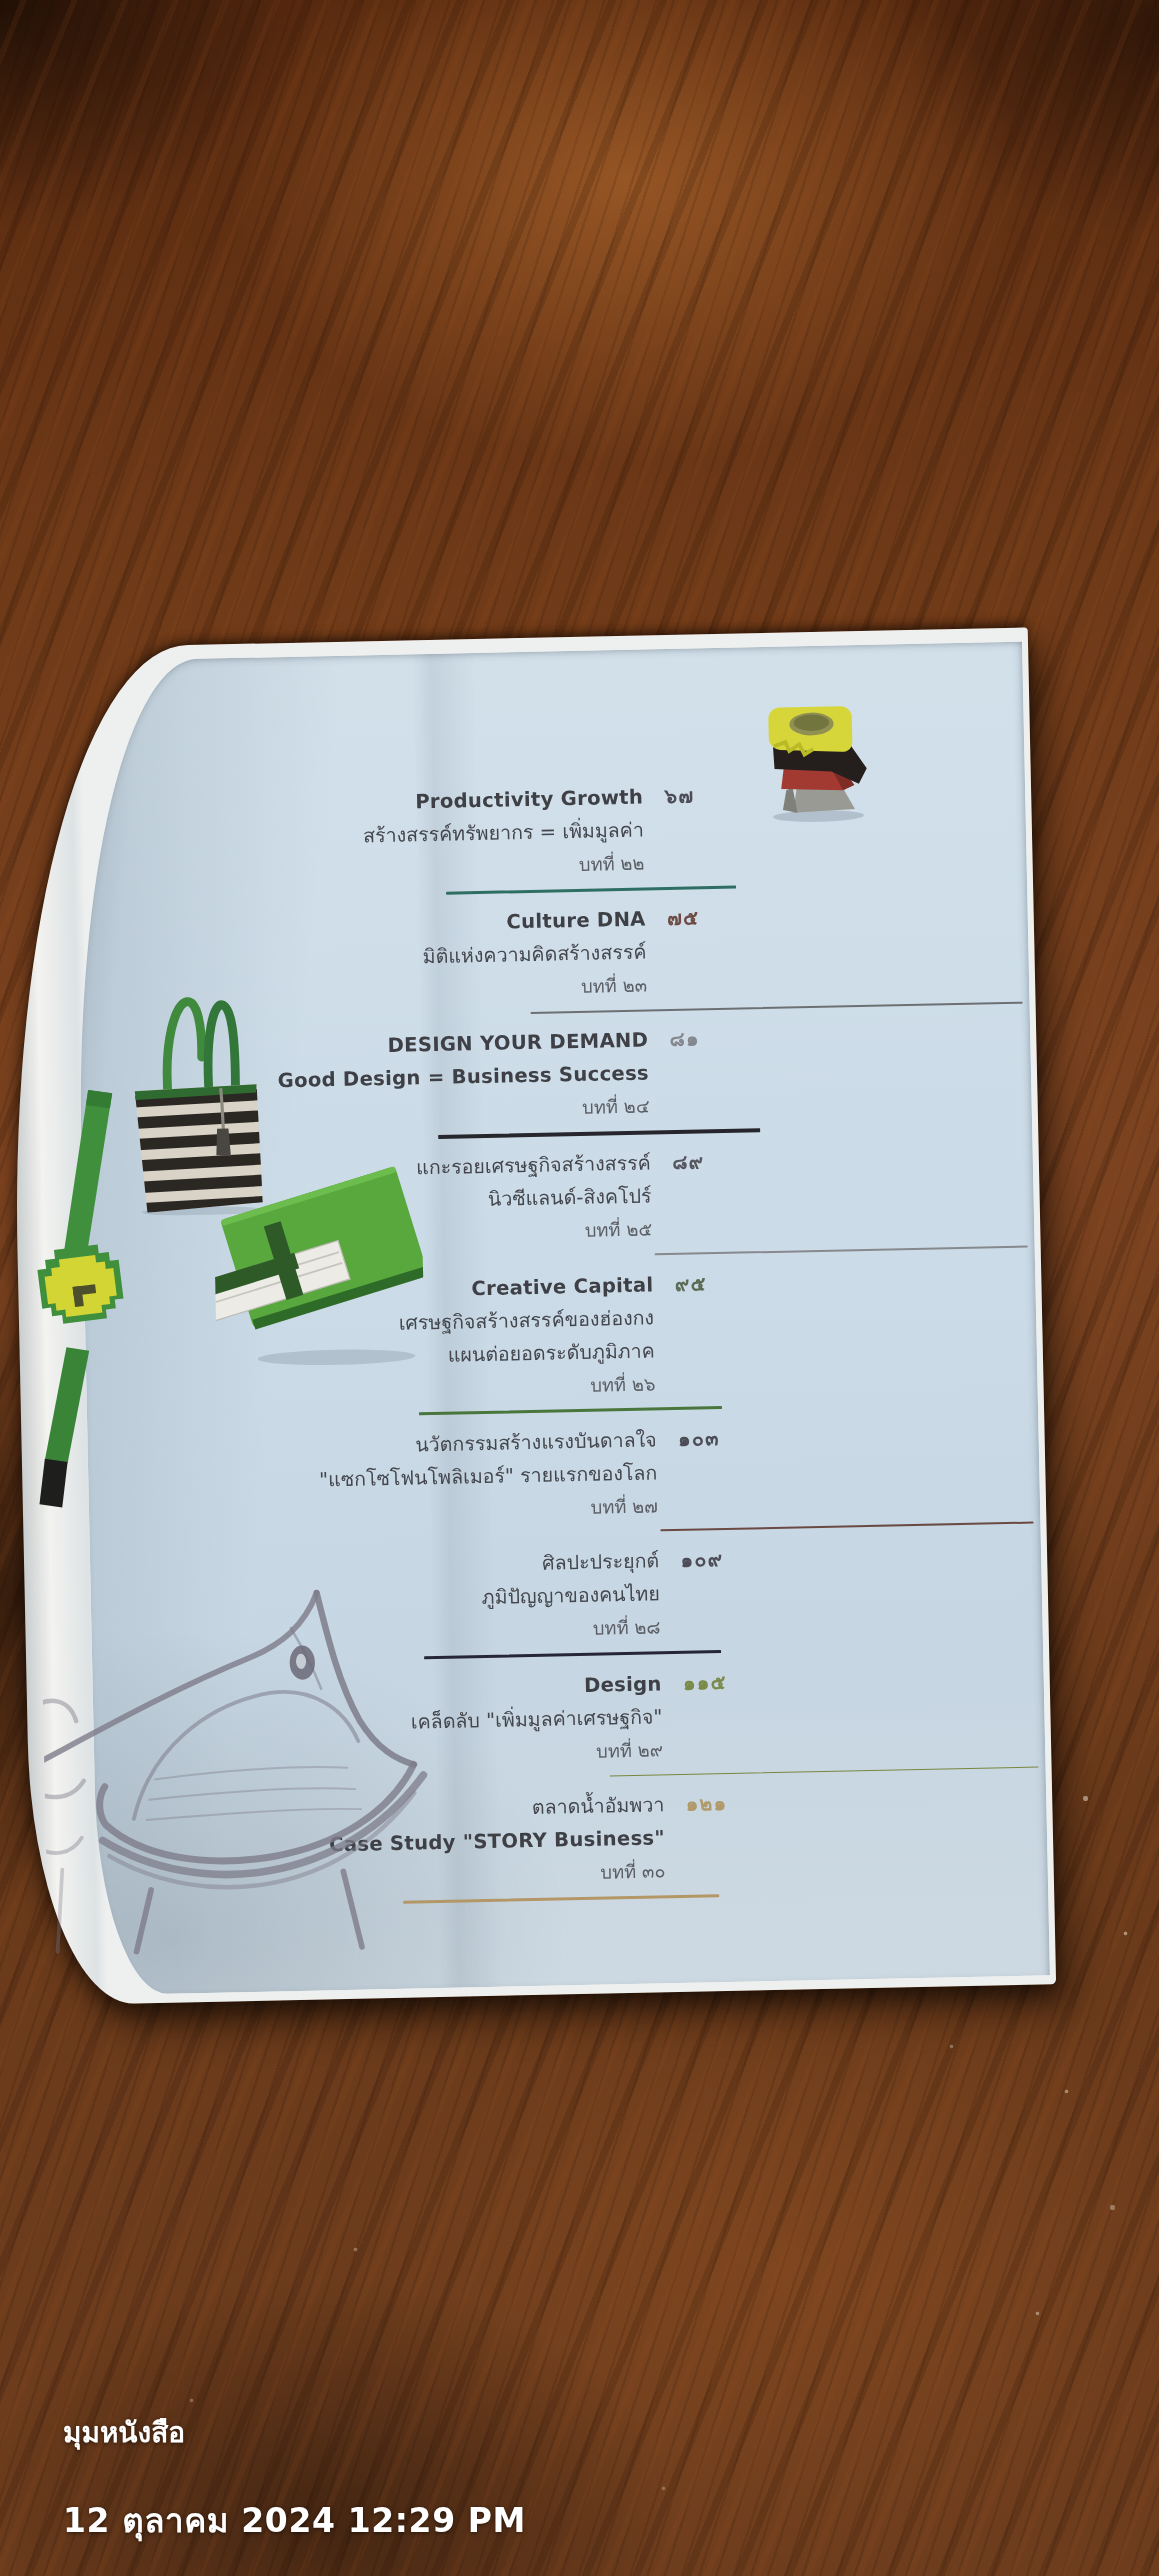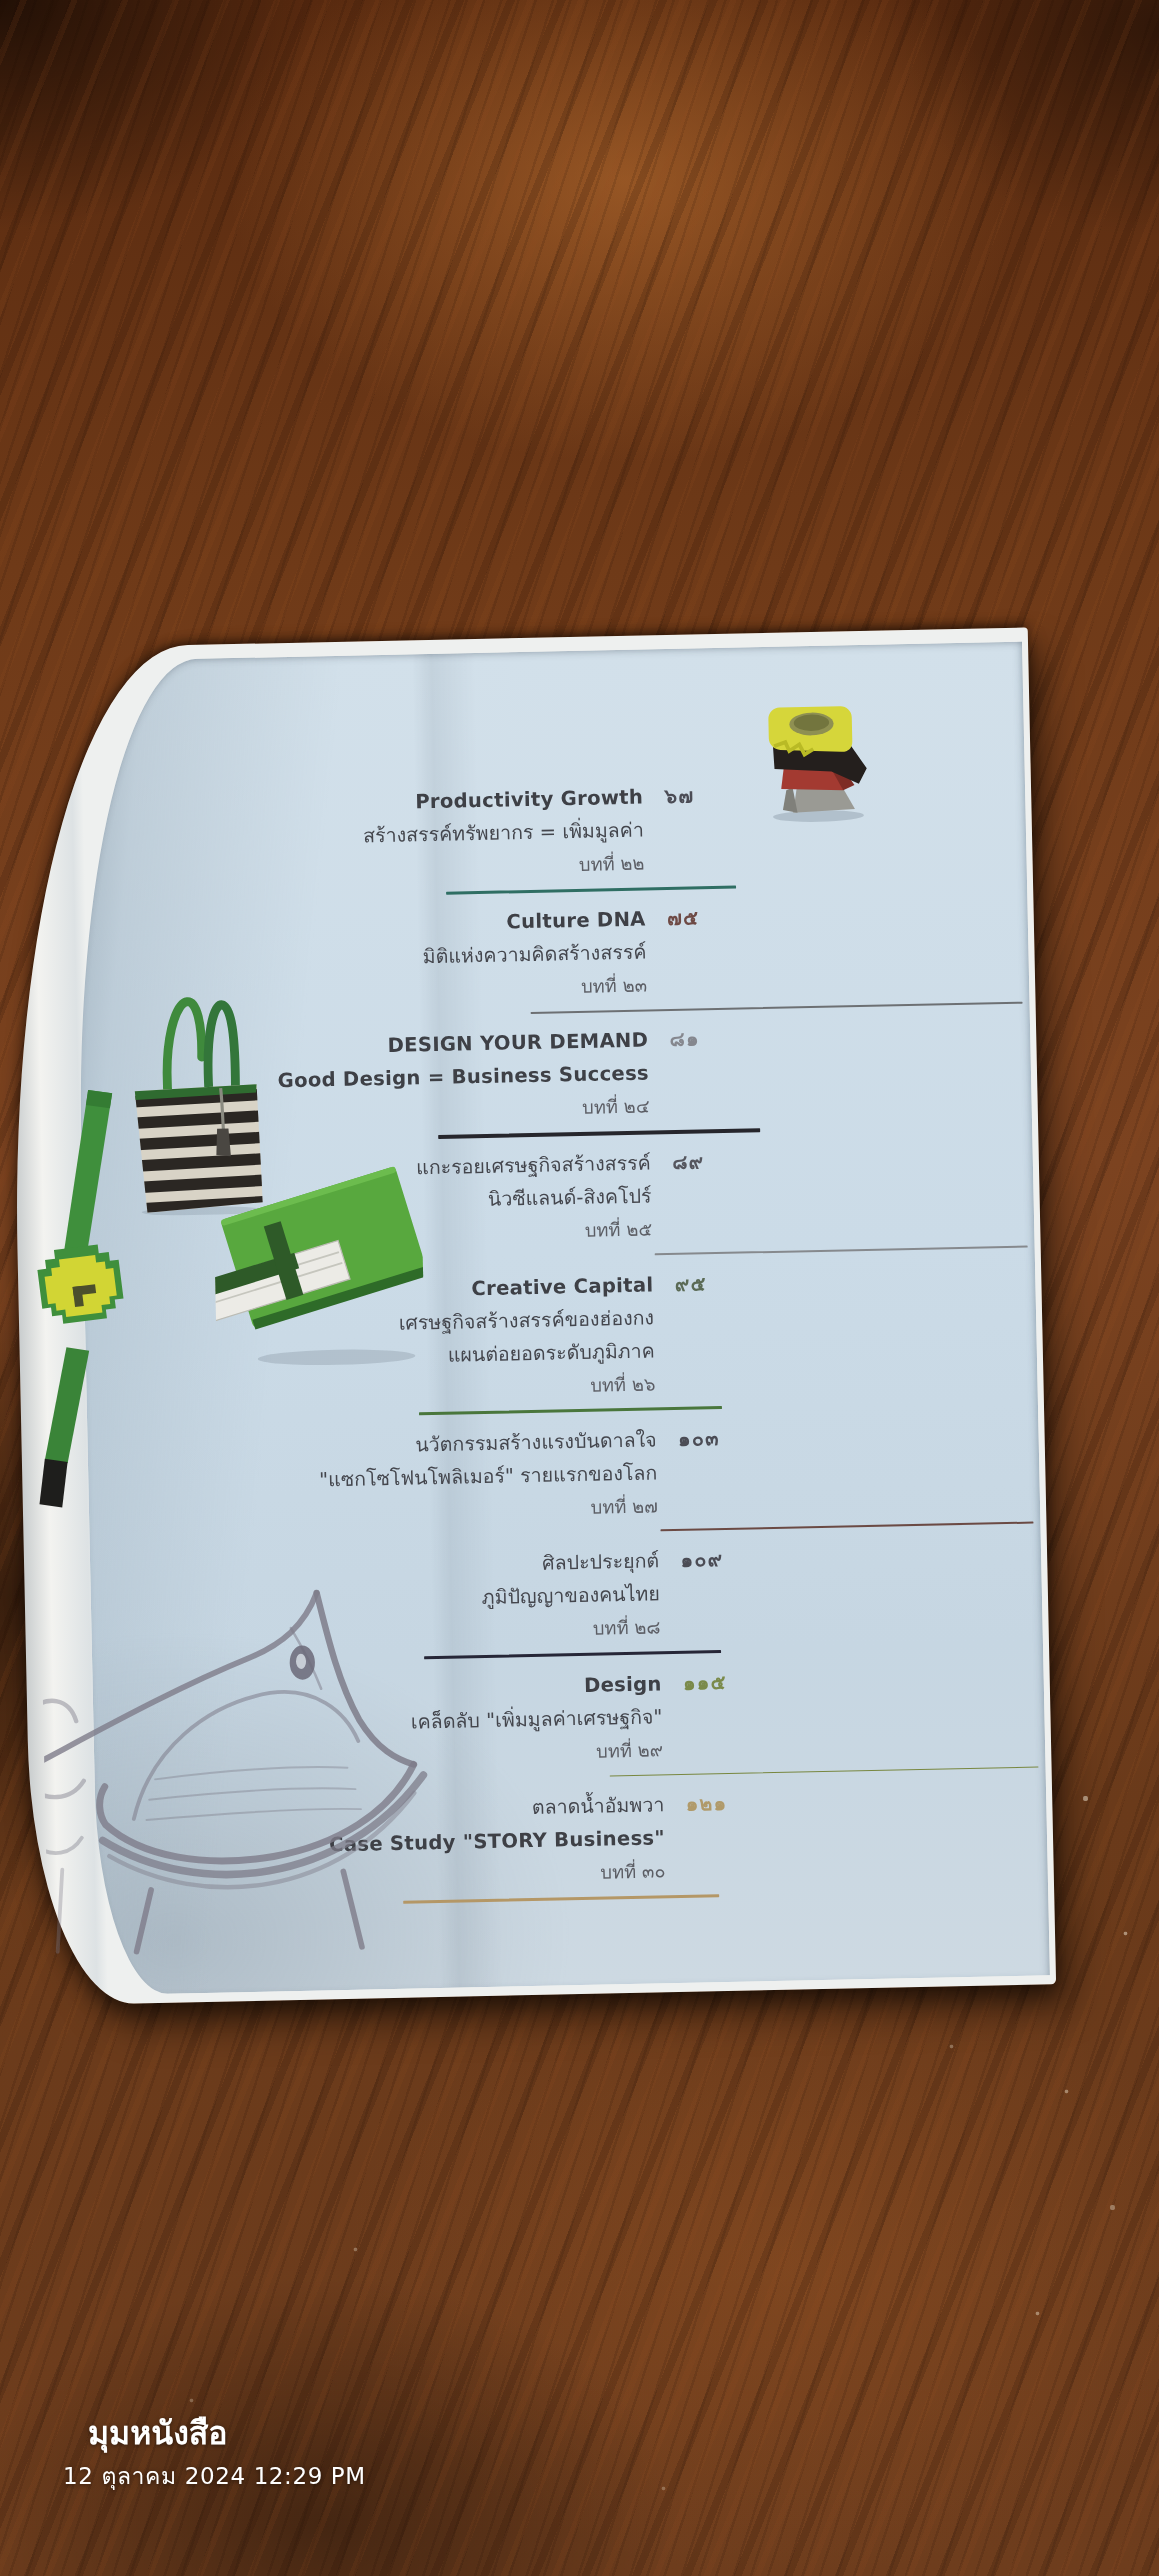--- a/index.html
+++ b/index.html
@@ -72,22 +72,22 @@
   .entry{display:flex;flex-direction:column;align-items:flex-end;margin-bottom:12.6px;}
   .entry-row{display:flex;width:518px;}
   .entry-text{flex:1;text-align:right;}
   .entry-num{width:107px;padding-left:21.5px;box-sizing:border-box;font-weight:bold;letter-spacing:1.3px;}
   .line-en{font-weight:bold;color:#3e4046;letter-spacing:0.3px;}
   .line-th{color:#44464d;}
   .line-chapter{font-size:18.3px;color:#5c5e65;}
   .entry-divider{margin-top:7.6px;border-radius:0.6px;}
   
   .overlay{position:absolute;left:63px;top:2413px;color:#ffffff;text-shadow:0 1.3px 4.4px rgba(0,0,0,.55);}
-  .overlay .o-title{font-size:32px;font-weight:bold;line-height:40px;margin-left:25px;}
-  .overlay .o-date{font-size:23px;font-weight:normal;line-height:47px;letter-spacing:0.6px;}
+  .overlay .o-title{font-size:28px;font-weight:bold;line-height:40px;}
+  .overlay .o-date{font-size:33px;font-weight:bold;line-height:47px;letter-spacing:0.6px;margin-top:44px;}
   
   .illus{position:absolute;}
   svg{display:block;}
 </style>
 </head>
 <body>
 
 <div class="wood"></div>
 <div class="wood-grain"></div>
 <div class="wood-specks"></div>

